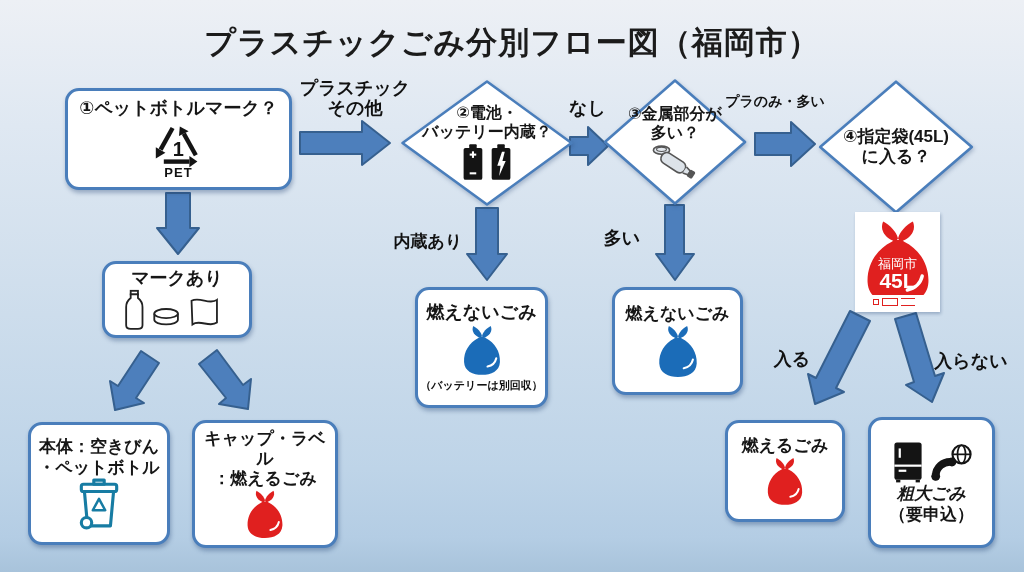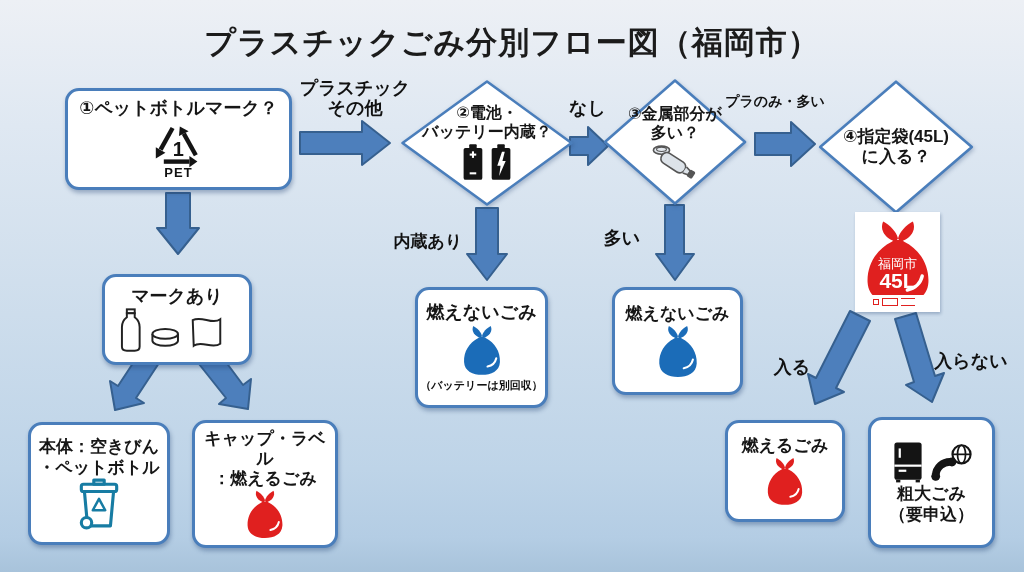--- a/index.html
+++ b/index.html
@@ -150,21 +150,21 @@
   <div class="diamond" style="left:817px;top:79px;width:158px;height:136px;">
     <svg class="diamond-bg" viewBox="0 0 100 100" preserveAspectRatio="none">
       <polygon points="50,2 98,50 50,98 2,50" fill="#fff" stroke="#4a7ebb" stroke-width="2.6" stroke-linejoin="round" vector-effect="non-scaling-stroke"></polygon>
     </svg>
     <div class="diamond-content">
       <div class="box-label" style="font-size:17px;">④指定袋(45L)</div>
       <div class="box-label" style="font-size:17px;">に入る？</div>
     </div>
   </div>
 
-  <div class="box" style="left:102px;top:274px;width:150px;height:91px;">
+  <div class="box" style="left:102px;top:261px;width:150px;height:77px;">
     <div class="box-label" style="font-size:18px;">マークあり</div>
     <svg width="118" height="46" viewBox="0 0 120 46">
       <g fill="#fff" stroke="#222" stroke-width="2">
         <rect x="9" y="2" width="8" height="4"></rect>
         <path d="M 9,6 L 17,6 L 17,10 C 21,13 22,16 22,20 L 22,40 C 22,43 20,44 17,44 L 9,44 C 6,44 4,43 4,40 L 4,20 C 4,16 5,13 9,10 Z"></path>
         <path d="M 35,27 L 35,34 A 13,5 0 0 0 61,34 L 61,27"></path>
         <ellipse cx="48" cy="27" rx="13" ry="5"></ellipse>
         <path d="M 76,13 C 85,8 96,18 104,12 L 104,37 C 96,43 85,33 77,39 Z"></path>
       </g>
     </svg>
@@ -219,21 +219,21 @@
       <div class="bag45-city">福岡市</div>
       <div class="bag45-size">45L</div>
       <div class="bag45-strip">
         <div class="sq"></div>
           <div class="bx" style="border-color:#e0201f;background:#fff;"></div>
           <div class="ln"></div>
       </div>
     </div>
   </div>
 
-  <div class="edge-label" style="left:766px;top:349px;width:52px;font-size:18px;margin-top:8px;">入る</div>
+  <div class="edge-label" style="left:766px;top:349px;width:52px;font-size:18px;">入る</div>
   <div class="edge-label" style="left:925px;top:351px;width:92px;font-size:18px;">入らない</div>
 
   <div class="box" style="left:725px;top:420px;width:120px;height:102px;">
     <div class="box-label" style="font-size:17px;">燃えるごみ</div>
     <svg width="44" height="50" viewBox="0 0 100 112">
       <use href="#bagShape" fill="#e0201f"></use>
     </svg>
   </div>
 
   <div class="box" style="left:868px;top:417px;width:127px;height:131px;">
@@ -250,17 +250,17 @@
       </svg>
       <svg width="44" height="40" viewBox="0 0 46 40">
         <circle cx="34" cy="12" r="9.5" fill="none" stroke="#141414" stroke-width="2.2"></circle>
         <ellipse cx="34" cy="12" rx="4.2" ry="9.5" fill="none" stroke="#141414" stroke-width="1.8"></ellipse>
         <line x1="24.5" y1="12" x2="43.5" y2="12" stroke="#141414" stroke-width="1.8"></line>
         <path d="M 7,35 A 15,15 0 0 1 24,20" fill="none" stroke="#141414" stroke-width="8" stroke-linecap="round"></path>
         <circle cx="7" cy="35" r="4.6" fill="#141414"></circle>
         <circle cx="24" cy="20" r="4.6" fill="#141414"></circle>
       </svg>
     </div>
-    <div class="box-label" style="font-size:17px;">粗大ごみ</div>
+    <div class="box-label" style="font-size:17px;font-style:italic;">粗大ごみ</div>
     <div class="box-label" style="font-size:17px;">（要申込）</div>
   </div>
 
 </div>
 
 </body></html>

